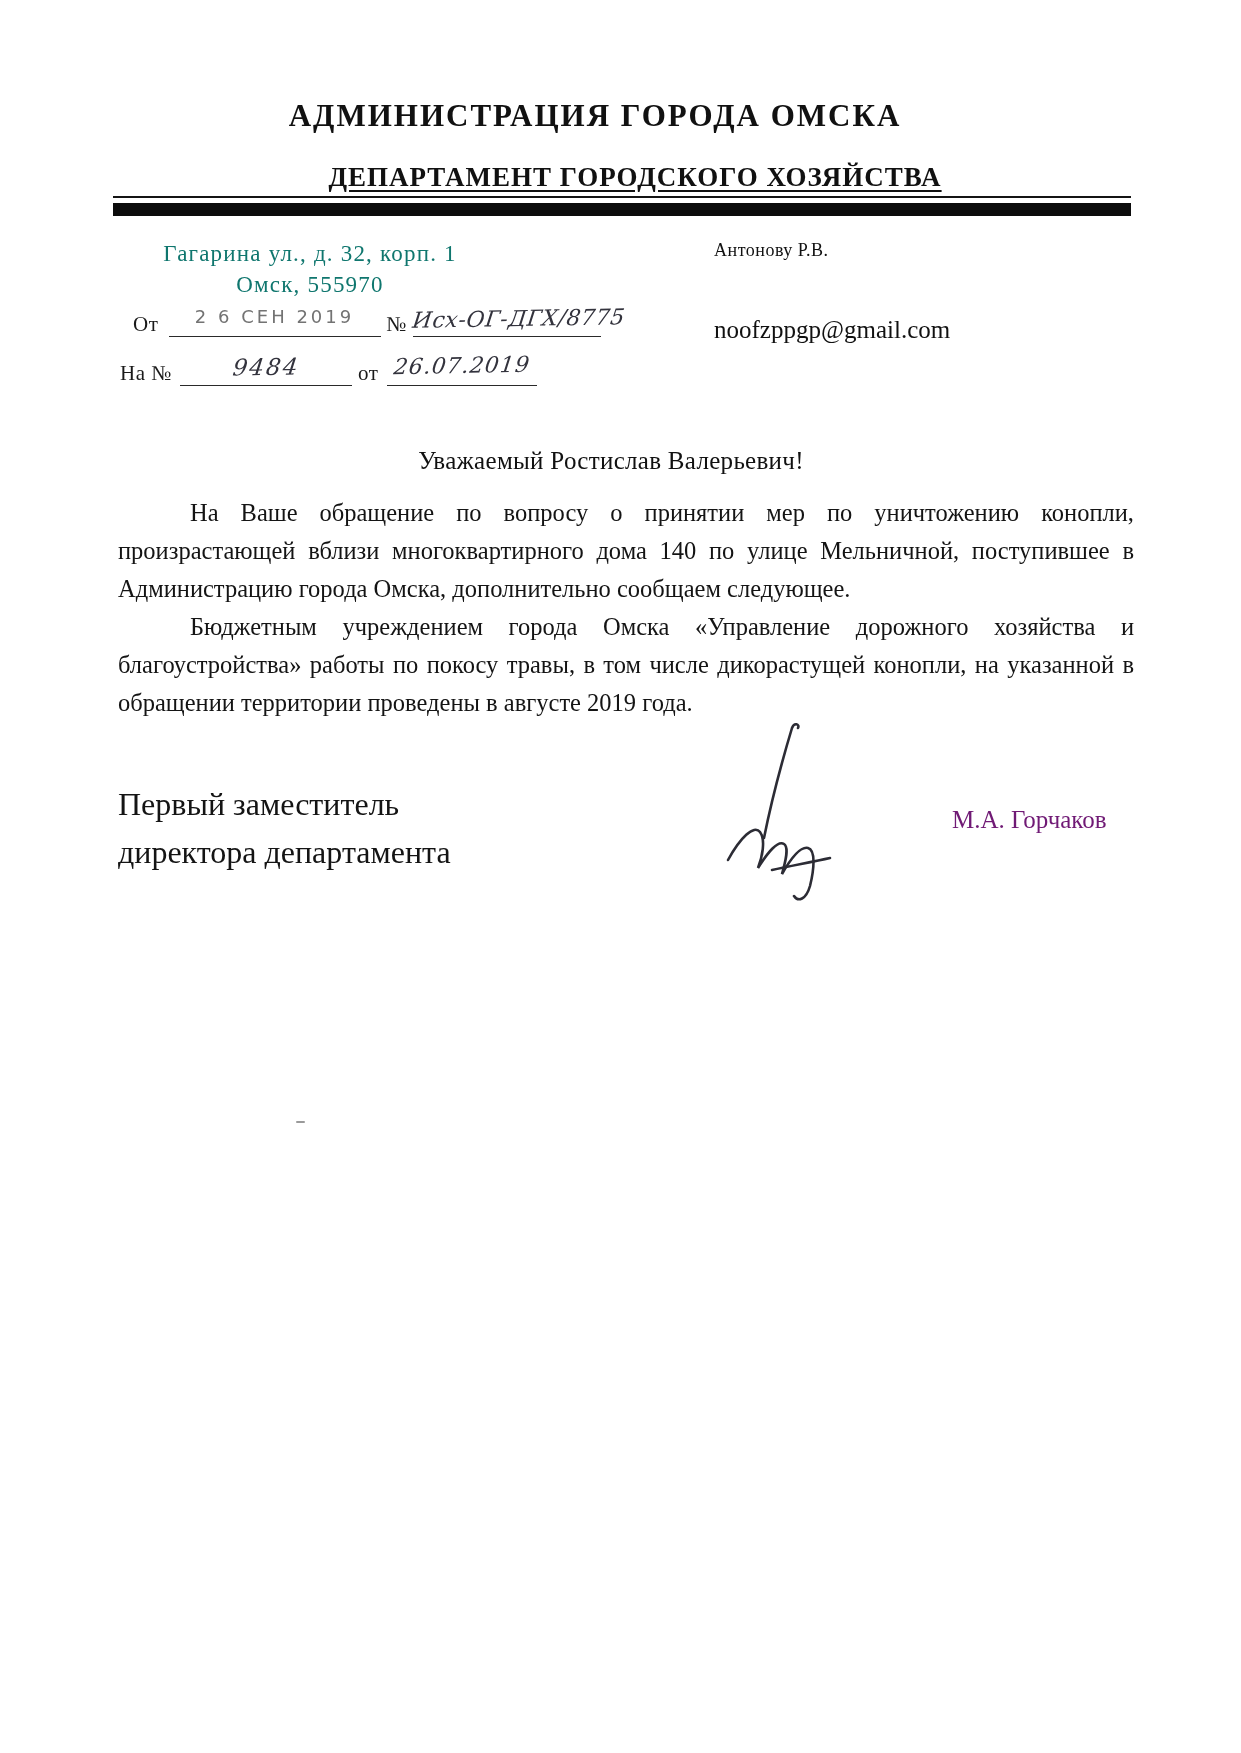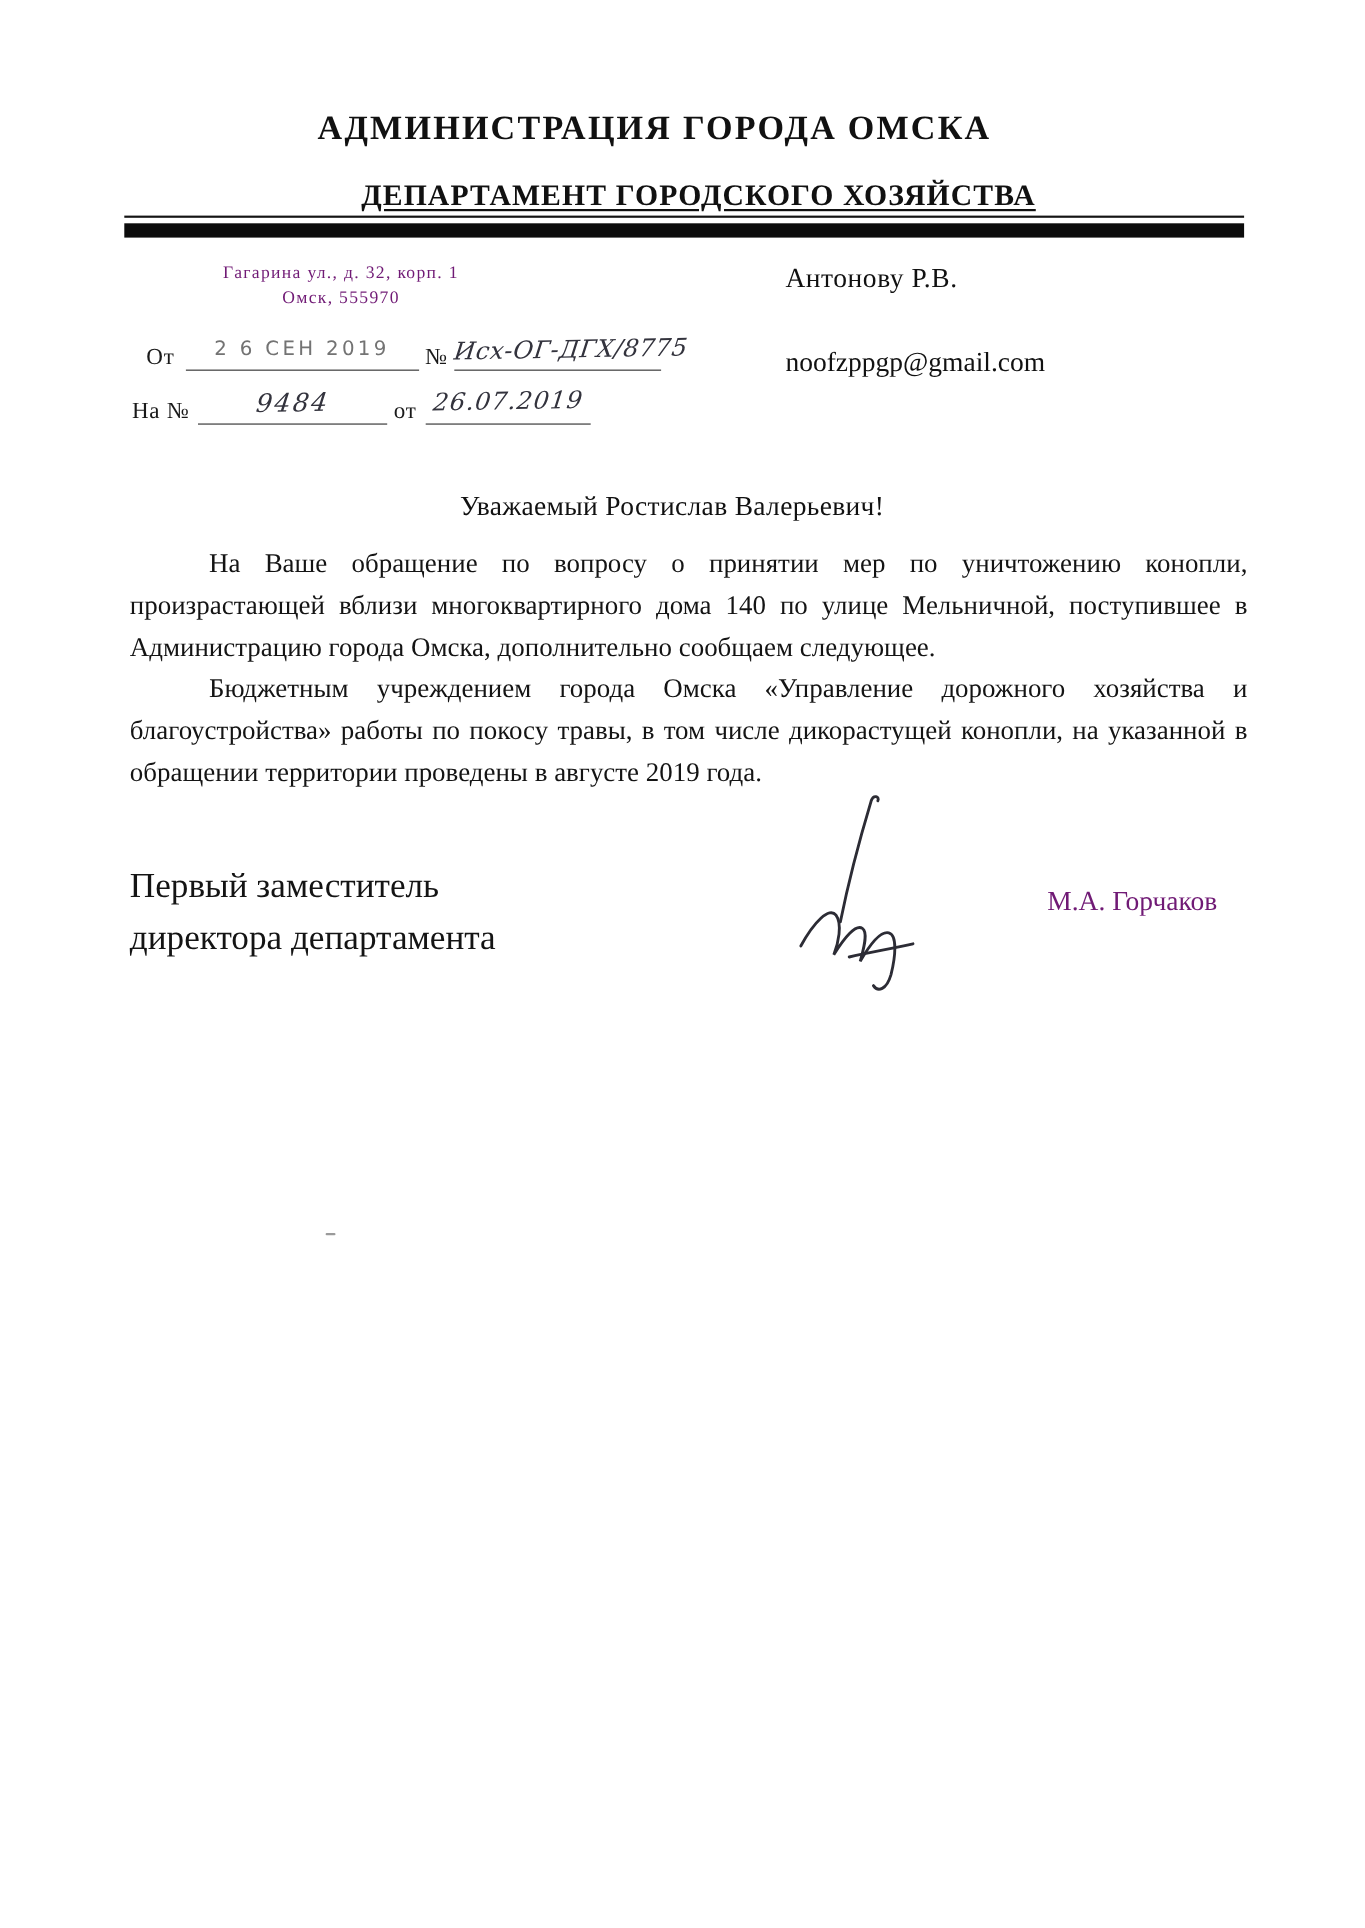--- a/index.html
+++ b/index.html
@@ -58,24 +58,24 @@
     background: #0c0c0c;
   }
 
   
   .sender-block {
     position: absolute;
     top: 238px;
     left: 140px;
     width: 340px;
     text-align: center;
-    font-size: 16px;
+    font-size: 23px;
     letter-spacing: 1.2px;
     line-height: 1.35;
-    color: #701a75;
+    color: #0f766e;
   }
 
   
   .ref-row {
     position: absolute;
     font-size: 21px;
     letter-spacing: 0.6px;
     color: #1a1a1a;
     white-space: nowrap;
   }
@@ -111,21 +111,21 @@
   }
   .hw-outnum { font-size: 22px; position: relative; top: -2px; }
   .hw-replynum { font-size: 23px; position: relative; top: -3px; letter-spacing: 2px; }
   .hw-replydate { font-size: 22px; position: relative; top: -4px; letter-spacing: 1px; }
 
   
   .recipient-name {
     position: absolute;
     top: 240px;
     left: 714px;
-    font-size: 25px;
+    font-size: 18px;
     letter-spacing: 0.5px;
   }
   .recipient-email {
     position: absolute;
     top: 300px;
     left: 714px;
     font-size: 25px;
     margin-top: 16px;
   }
 

